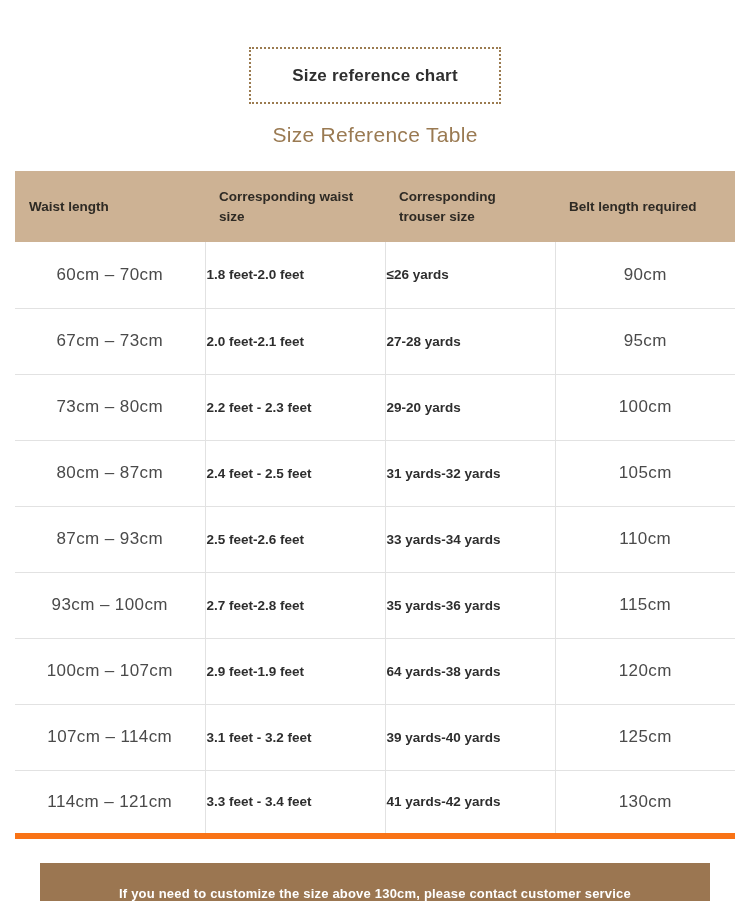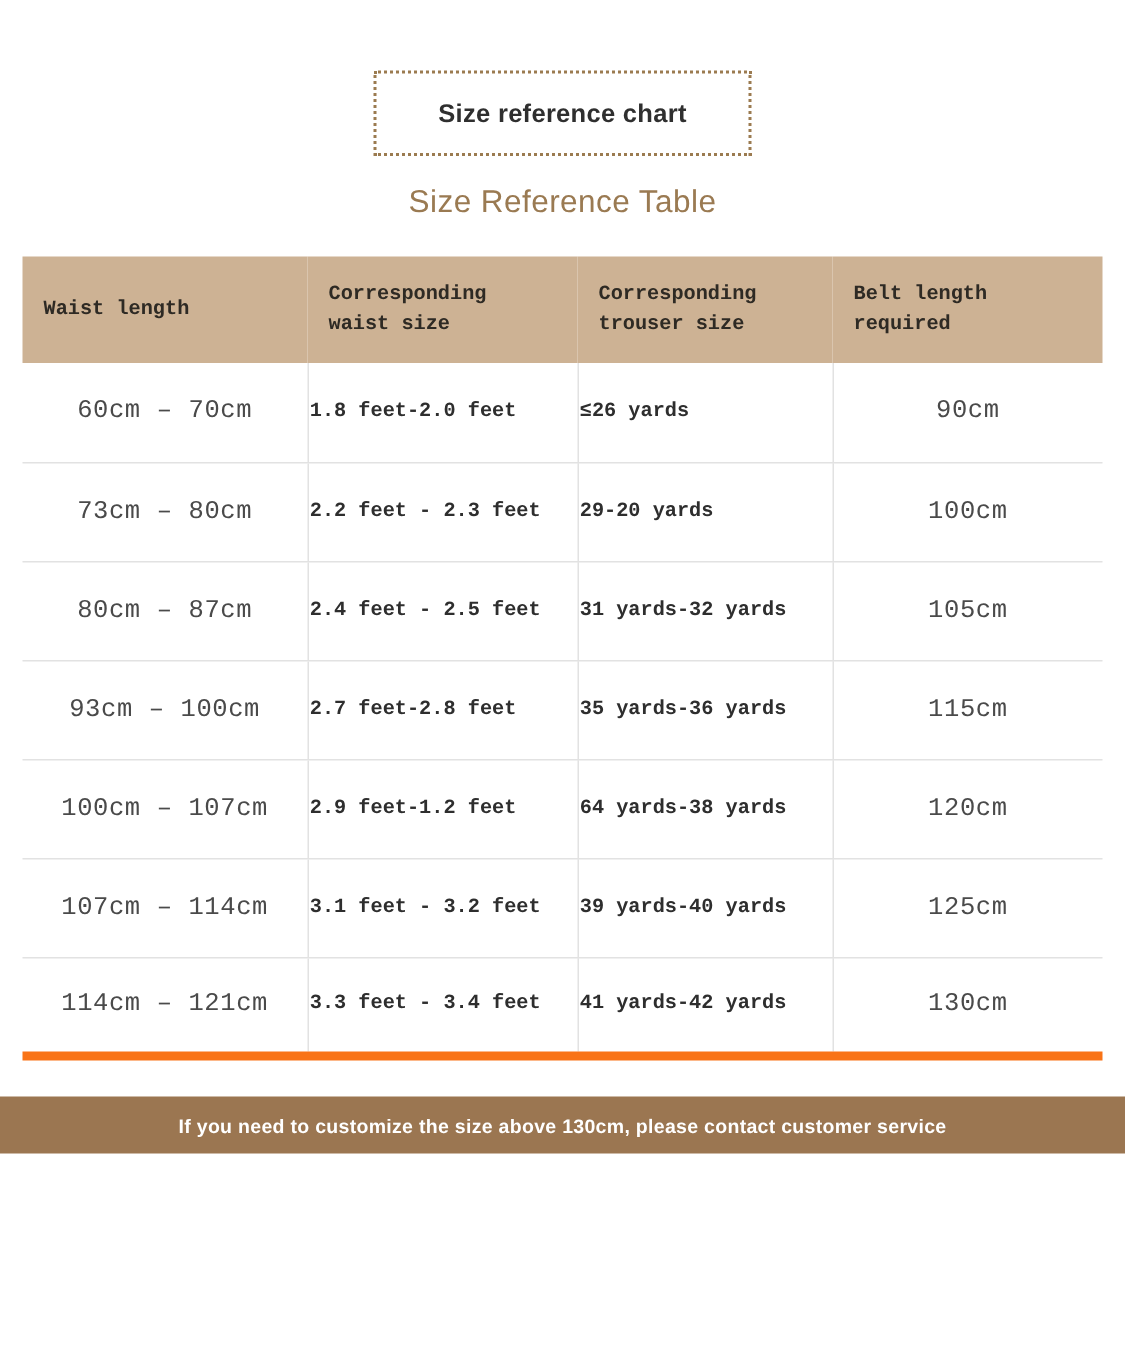--- a/index.html
+++ b/index.html
@@ -43,21 +43,20 @@
   .subtitle {
     margin-top: 19px;
     font-size: 21px;
     color: #9a7a52;
     letter-spacing: 0.3px;
   }
   
   .table-wrap {
     margin-top: 24px;
     width: 720px;
-    font-family: Liberation Mono, monospace;
   }
   table.size-table {
     width: 720px;
     border-collapse: collapse;
     table-layout: fixed;
   }
   table.size-table thead th {
     background: #cdb294;
     color: #2e2a24;
     font-size: 13.5px;
@@ -100,25 +99,25 @@
     text-align: center;
     font-size: 17px;
     color: #4a4a4a;
     letter-spacing: 0.4px;
   }
   
   .table-wrap { position: relative; }
   
   .footer-bar {
     margin-top: 24px;
-    width: 750px;
+    width: 670px;
     height: 38px;
     background: #9b7651;
     display: flex;
-    align-items: center;
+    align-items: flex-end;
     justify-content: center;
   }
   .footer-bar span {
     color: #ffffff;
     font-size: 13px;
     font-weight: bold;
     letter-spacing: 0.2px;
   }
 </style>
 </head>
@@ -143,40 +142,52 @@
         </tr>
       </thead>
       <tbody>
         <tr>
           <td class="c0">60cm – 70cm</td>
           <td class="c1">1.8 feet-2.0 feet</td>
           <td class="c2">≤26 yards</td>
           <td class="c3">90cm</td>
         </tr>
         <tr>
+          <td class="c0">67cm – 73cm</td>
+          <td class="c1">2.0 feet-2.1 feet</td>
+          <td class="c2">27-28 yards</td>
+          <td class="c3">95cm</td>
+        </tr>
+        <tr>
           <td class="c0">73cm – 80cm</td>
           <td class="c1">2.2 feet - 2.3 feet</td>
           <td class="c2">29-20 yards</td>
           <td class="c3">100cm</td>
         </tr>
         <tr>
           <td class="c0">80cm – 87cm</td>
           <td class="c1">2.4 feet - 2.5 feet</td>
           <td class="c2">31 yards-32 yards</td>
           <td class="c3">105cm</td>
         </tr>
         <tr>
+          <td class="c0">87cm – 93cm</td>
+          <td class="c1">2.5 feet-2.6 feet</td>
+          <td class="c2">33 yards-34 yards</td>
+          <td class="c3">110cm</td>
+        </tr>
+        <tr>
           <td class="c0">93cm – 100cm</td>
           <td class="c1">2.7 feet-2.8 feet</td>
           <td class="c2">35 yards-36 yards</td>
           <td class="c3">115cm</td>
         </tr>
         <tr>
           <td class="c0">100cm – 107cm</td>
-          <td class="c1">2.9 feet-1.2 feet</td>
+          <td class="c1">2.9 feet-1.9 feet</td>
           <td class="c2">64 yards-38 yards</td>
           <td class="c3">120cm</td>
         </tr>
         <tr>
           <td class="c0">107cm – 114cm</td>
           <td class="c1">3.1 feet - 3.2 feet</td>
           <td class="c2">39 yards-40 yards</td>
           <td class="c3">125cm</td>
         </tr>
         <tr>

